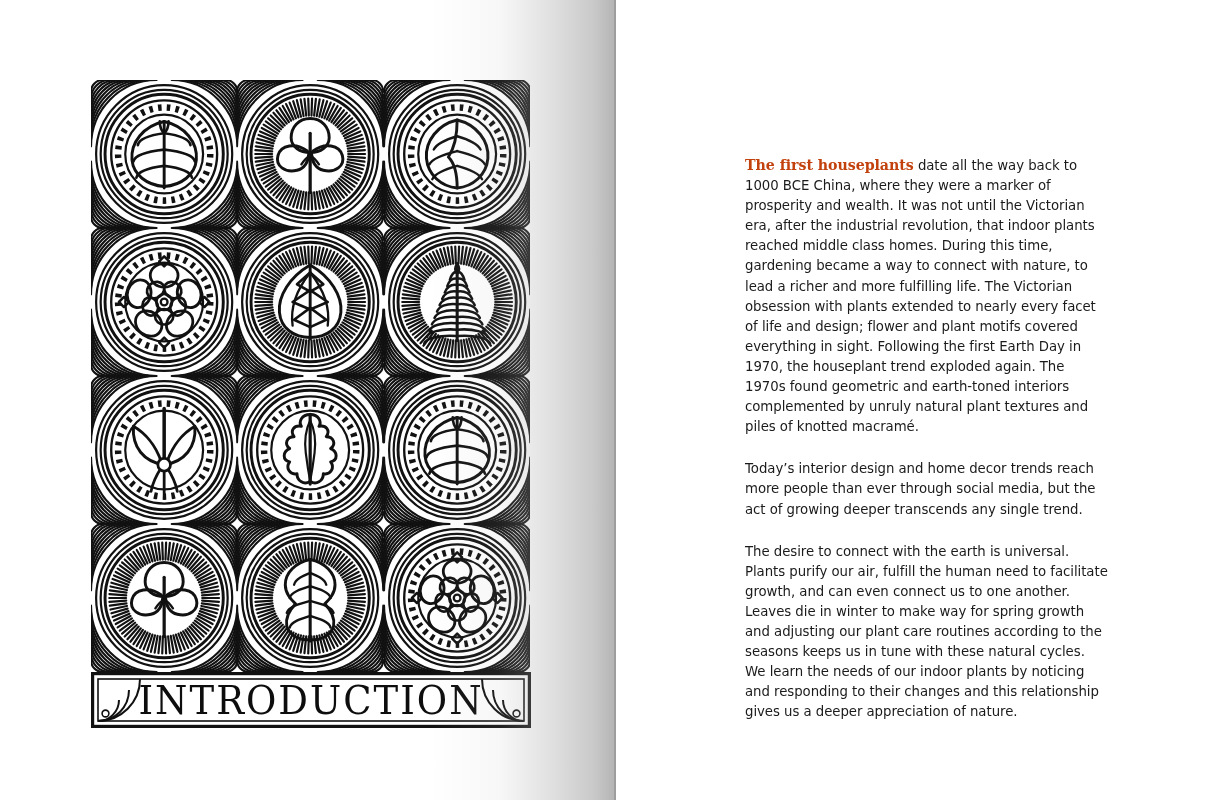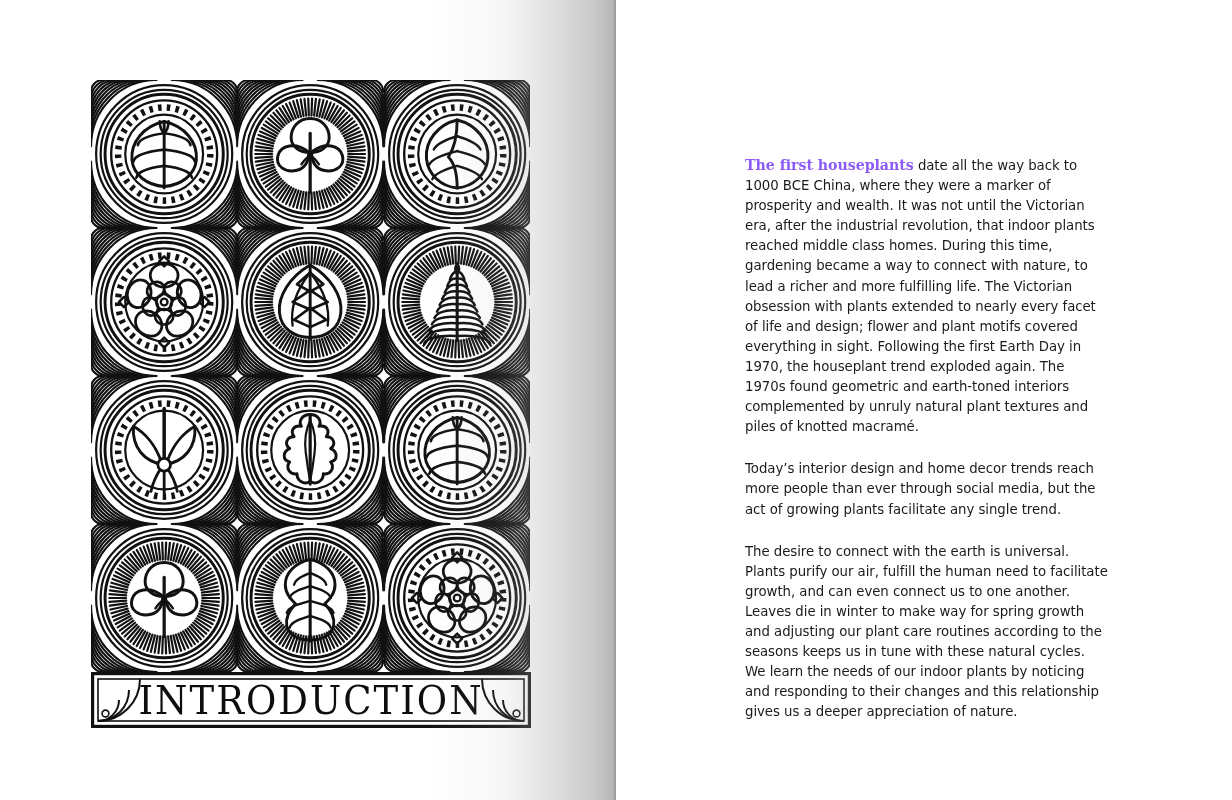--- a/index.html
+++ b/index.html
@@ -118,21 +118,21 @@
     line-height: 20.1px;
     color: #1b1b1b;
     text-align: left;
     letter-spacing: -0.05px;
   }
   #text-column p:last-child { margin-bottom: 16px; }
   .lead-in {
     font-family: "DejaVu Serif", "Liberation Serif", serif;
     font-weight: bold;
     font-size: 14.2px;
-    color: #8b5cf6;
+    color: #c2410c;
   }
 </style>
 </head>
 <body>
 
 <div id="spread">
 
   <div id="left-page">
 
     <div id="tile-grid">
@@ -1376,18 +1376,18 @@
       <div id="banner-text">Introduction</div>
     </div>
 
     <div id="gutter-shadow"></div>
     <div id="spine-line"></div>
   </div>
 
   <div id="right-page">
     <div id="text-column">
         <p><span class="lead-in">The first houseplants</span> date all the way back to 1000 BCE China, where they were a marker of prosperity and wealth. It was not until the Victorian era, after the industrial revolution, that indoor plants reached middle class homes. During this time, gardening became a way to connect with nature, to lead a richer and more fulfilling life. The Victorian obsession with plants extended to nearly every facet of life and design; flower and plant motifs covered everything in sight. Following the first Earth Day in 1970, the houseplant trend exploded again. The 1970s found geometric and earth-toned interiors complemented by unruly natural plant textures and piles of knotted macramé.</p>
-        <p>Today’s interior design and home decor trends reach more people than ever through social media, but the act of growing plants facilitate any single trend.</p>
+        <p>Today’s interior design and home decor trends reach more people than ever through social media, but the act of growing deeper transcends any single trend.</p>
         <p>The desire to connect with the earth is universal. Plants purify our air, fulfill the human need to facilitate growth, and can even connect us to one another. Leaves die in winter to make way for spring growth and adjusting our plant care routines according to the seasons keeps us in tune with these natural cycles. We learn the needs of our indoor plants by noticing and responding to their changes and this relationship gives us a deeper appreciation of nature.</p>
       </div>
   </div>
 
 </div>
 
 </body></html>

